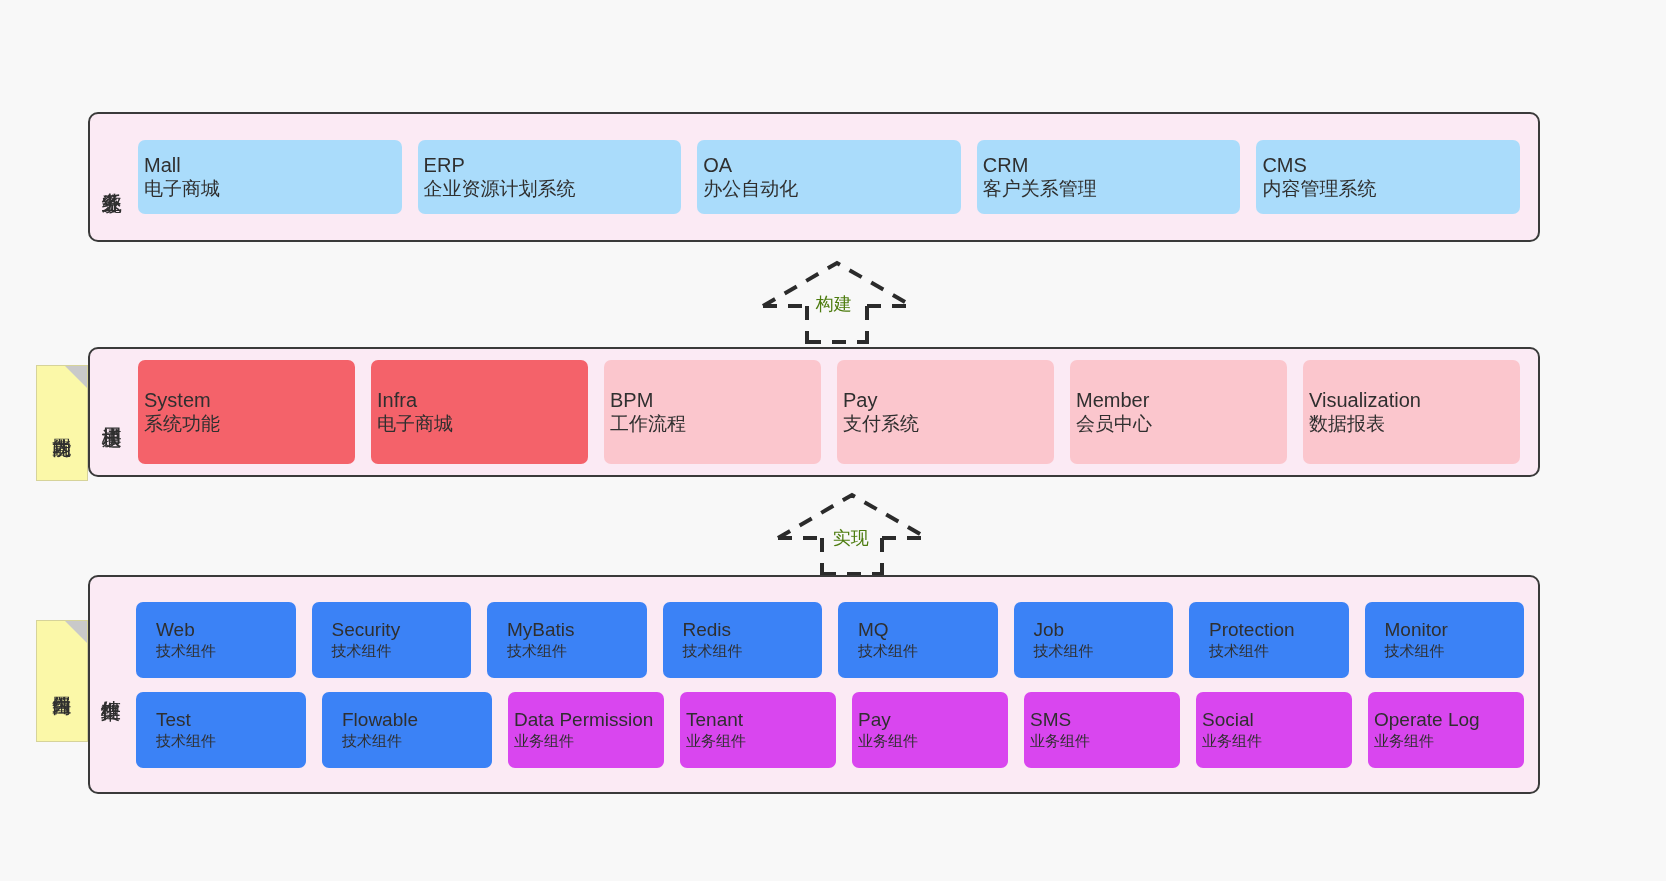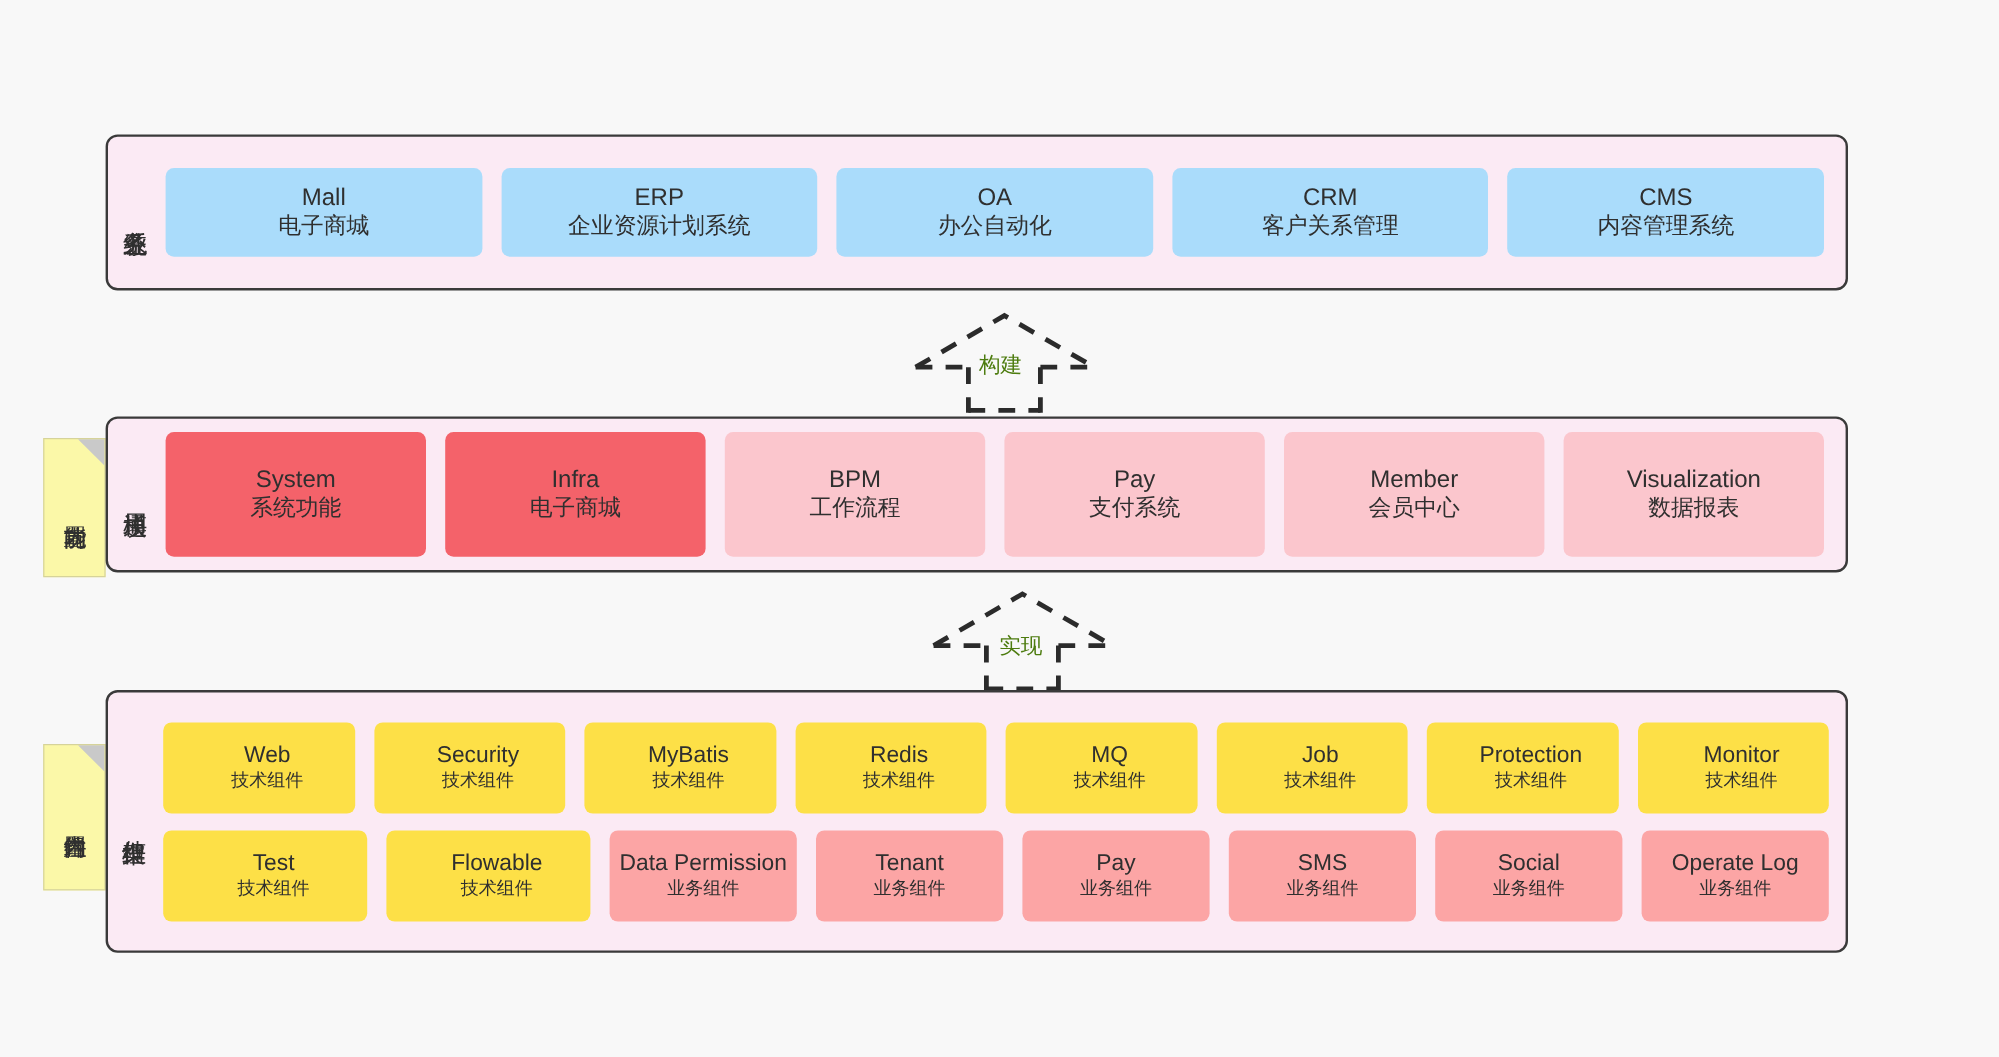--- a/index.html
+++ b/index.html
@@ -52,21 +52,21 @@
   .row {
     display: flex;
     gap: 16px;
   }
   .cell {
     flex: 1 1 0;
     box-sizing: border-box;
     border-radius: 7px;
     display: flex;
     flex-direction: column;
-    align-items: center;
+    align-items: flex-start;
     justify-content: center;
     text-align: center;
     line-height: 1.18;
     padding: 4px 6px;
   }
   .cell .en {
     font-size: 20px;
     color: #2f2f2f;
     white-space: nowrap;
   }
@@ -74,22 +74,22 @@
     font-size: 19px;
     color: #2f2f2f;
     white-space: nowrap;
   }
   .cell.wrap .en { white-space: normal; }
 
   
   .c-blue        { background: #aadcfb; }
   .c-red         { background: #f4626a; }
   .c-pink        { background: #fbc6cd; }
-  .c-green       { background: #fde047; padding-left: 20px; }
-  .c-lightgreen  { background: #fca5a5; }
+  .c-green       { background: #3b82f6; padding-left: 20px; }
+  .c-lightgreen  { background: #d946ef; }
 
   
   #band-business { left: 88px;  top: 112px; width: 1452px; height: 130px; }
   #band-business .band-body { padding: 0 18px 0 4px; }
   #band-business .cell { height: 74px; }
 
   #band-modules  { left: 88px;  top: 347px; width: 1452px; height: 130px; }
   #band-modules .band-body { padding: 0 18px 0 4px; }
   #band-modules .cell { height: 104px; }
 

